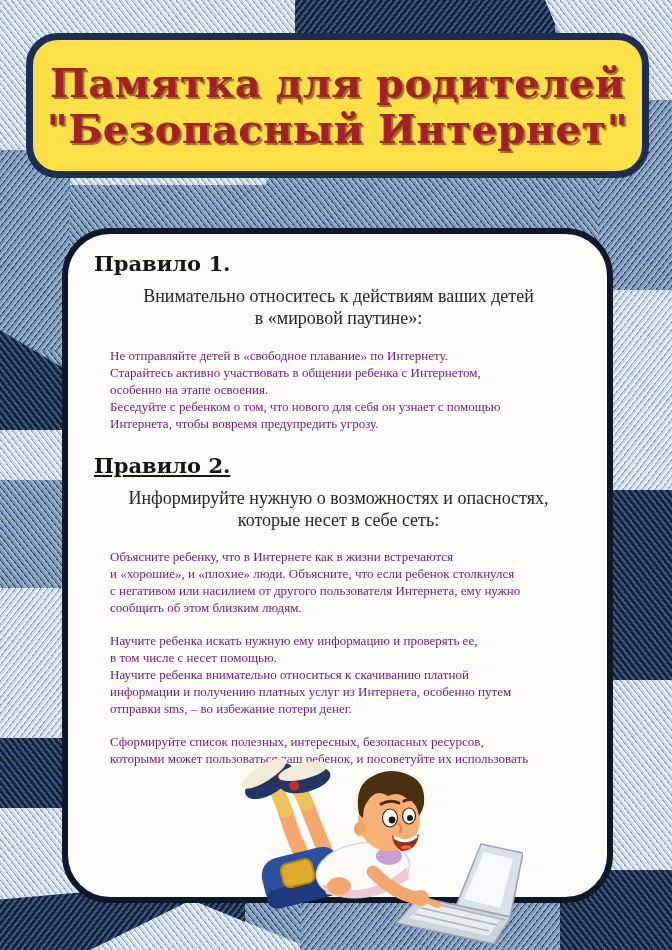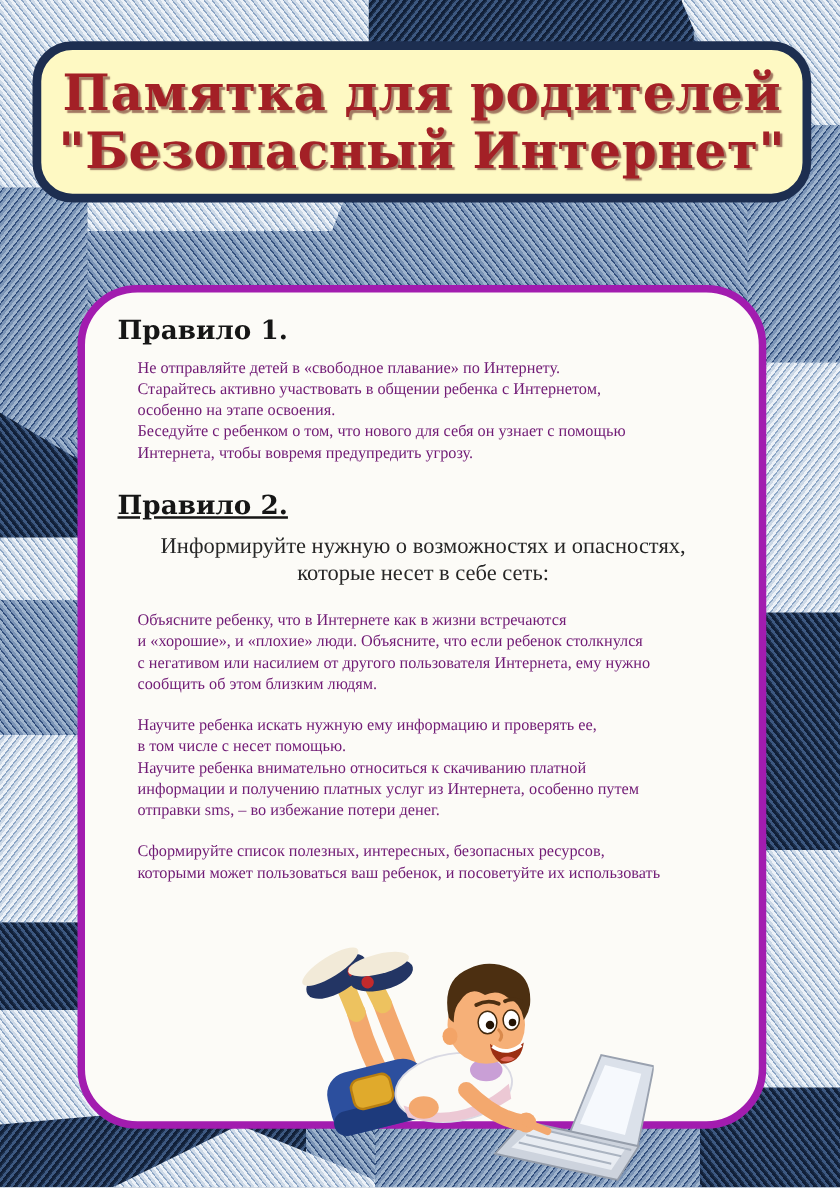--- a/index.html
+++ b/index.html
@@ -11,28 +11,28 @@
     background:repeating-linear-gradient(52deg,#9fb4cd 0 2px,#33507e 2px 3px,#7b94b6 3px 5px);}
   .patch{position:absolute;}
   .lt {background:repeating-linear-gradient(52deg,#edf2f8 0 2px,#8ea7c6 2px 3px,#cdd9e7 3px 5px);}
   .lt2{background:repeating-linear-gradient(128deg,#edf2f8 0 2px,#8ea7c6 2px 3px,#cdd9e7 3px 5px);}
   .md {background:repeating-linear-gradient(52deg,#9fb4cd 0 2px,#33507e 2px 3px,#7b94b6 3px 5px);}
   .md2{background:repeating-linear-gradient(128deg,#9fb4cd 0 2px,#33507e 2px 3px,#7b94b6 3px 5px);}
   .dk {background:repeating-linear-gradient(52deg,#3d5880 0 2px,#111f37 2px 4px,#1c2f4c 4px 5px);}
   .dk2{background:repeating-linear-gradient(128deg,#3d5880 0 2px,#111f37 2px 4px,#1c2f4c 4px 5px);}
 
   
-  .header-box{position:absolute;left:26px;top:33px;width:623px;height:129px;z-index:2;
-    background:#fef9c3;border:7px solid #1d2e50;border-radius:32px;box-sizing:border-box;
+  .header-box{position:absolute;left:26px;top:33px;width:623px;height:145px;z-index:2;
+    background:#fde047;border:7px solid #1d2e50;border-radius:32px;box-sizing:border-box;
     display:flex;flex-direction:column;justify-content:center;align-items:center;}
   .title-line{font-family:"DejaVu Serif",serif;font-weight:bold;font-size:40px;line-height:1.13;
     color:#a32026;text-shadow:2px 2px 1px rgba(84,12,16,.55);letter-spacing:.5px;white-space:nowrap;}
 
   .content-box{position:absolute;left:62px;top:228px;width:551px;height:675px;z-index:2;
-    background:#fcfbf7;border:6px solid #a21caf;border-radius:48px;box-sizing:border-box;
+    background:#fcfbf7;border:6px solid #0f172a;border-radius:48px;box-sizing:border-box;
     padding:17px 6px 0 26px;overflow:hidden;}
   .rule-heading{font-family:"DejaVu Serif",serif;font-weight:bold;font-size:21px;color:#161616;
     margin:0 0 9px 0;}
   .rule-heading.second{margin-top:21px;text-decoration:underline;}
   .rule-subtitle{font-size:18px;color:#262626;text-align:center;line-height:1.24;
     margin:0 18px 17px 0;white-space:pre-line;}
   .para{font-size:13px;color:#701a75;line-height:1.31;margin:0 0 16px 16px;white-space:pre-line;}
 
   
   .boy-svg{position:absolute;left:193px;top:756px;width:330px;height:192px;z-index:5;}
@@ -63,20 +63,22 @@
     <div class="patch lt" style="left:600px;top:680px;width:72px;height:190px;"></div>
   </div>
 
   <div class="header-box">
     <div class="title-line">Памятка для родителей</div>
     <div class="title-line">"Безопасный Интернет"</div>
   </div>
 
   <div class="content-box">
     <h2 class="rule-heading">Правило 1.</h2>
+    <p class="rule-subtitle">Внимательно относитесь к действиям ваших детей
+в «мировой паутине»:</p>
     <p class="para">Не отправляйте детей в «свободное плавание» по Интернету.
 Старайтесь активно участвовать в общении ребенка с Интернетом,
 особенно на этапе освоения.
 Беседуйте с ребенком о том, что нового для себя он узнает с помощью
 Интернета, чтобы вовремя предупредить угрозу.</p>
 
     <h2 class="rule-heading second">Правило 2.</h2>
     <p class="rule-subtitle">Информируйте нужную о возможностях и опасностях,
 которые несет в себе сеть:</p>
     <p class="para">Объясните ребенку, что в Интернете как в жизни встречаются

